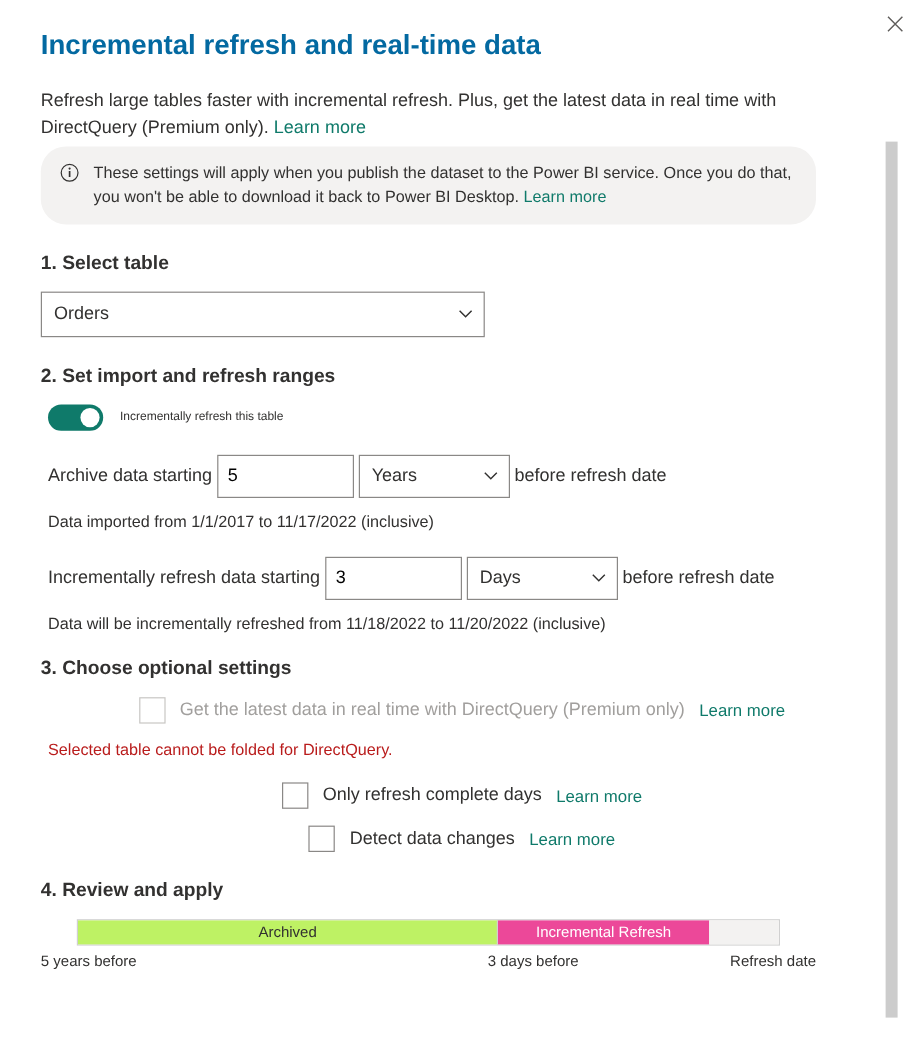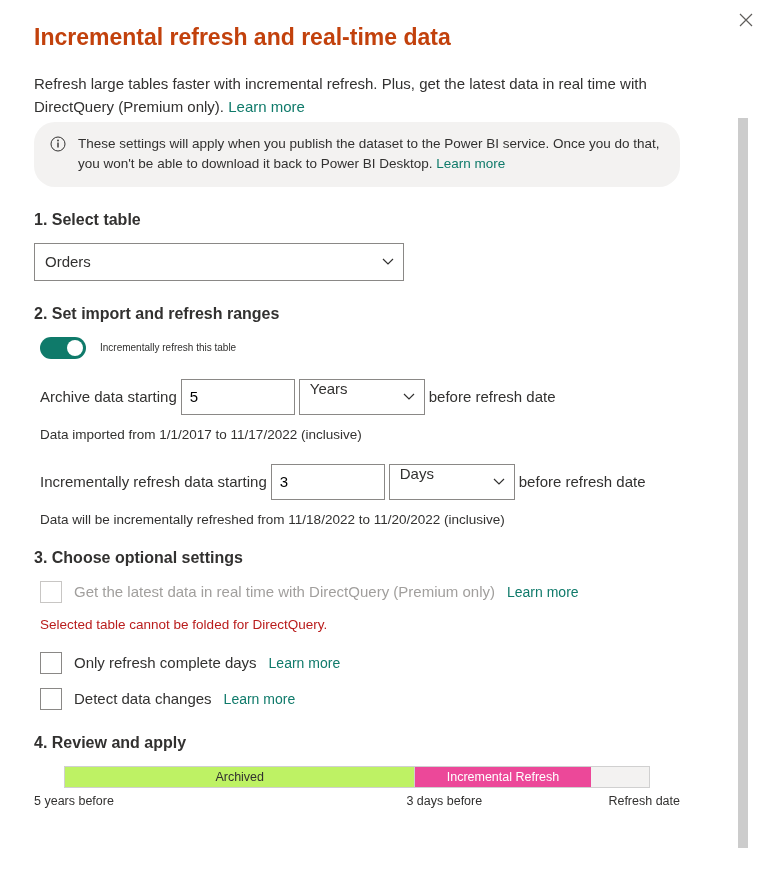--- a/index.html
+++ b/index.html
@@ -35,21 +35,21 @@
       cursor: pointer;
       display: flex;
       align-items: center;
       justify-content: center;
       color: #605e5c;
     }
     .close-btn svg { width: 14px; height: 14px; }
     .dialog-title {
       font-size: 23px;
       font-weight: 600;
-      color: #c2410c;
+      color: #0369a1;
       margin-bottom: 22px;
       padding-right: 54px;
     }
     .subtitle {
       font-size: 15px;
       color: #323130;
       line-height: 1.5;
       margin-bottom: 4px;
       padding-right: 60px;
     }
@@ -150,35 +150,37 @@
       font-size: 15px;
     }
     .unit-select {
       width: 126px;
       height: 36px;
       border: 1px solid #8a8886;
       padding: 0 30px 0 10px;
       font-size: 15px;
       position: relative;
       display: flex;
+      align-items: center;
       cursor: pointer;
     }
     .unit-wrapper { position: relative; }
     .hint {
       font-size: 13.5px;
       color: #323130;
       margin-bottom: 22px;
       padding-left: 6px;
     }
     .checkbox-row {
       display: flex;
       align-items: center;
       gap: 12px;
       margin-bottom: 14px;
       padding-left: 6px;
+      justify-content: center;
     }
     .checkbox {
       width: 22px;
       height: 22px;
       border: 1px solid #8a8886;
       background: #fff;
       cursor: pointer;
       flex-shrink: 0;
     }
     .checkbox.disabled {

